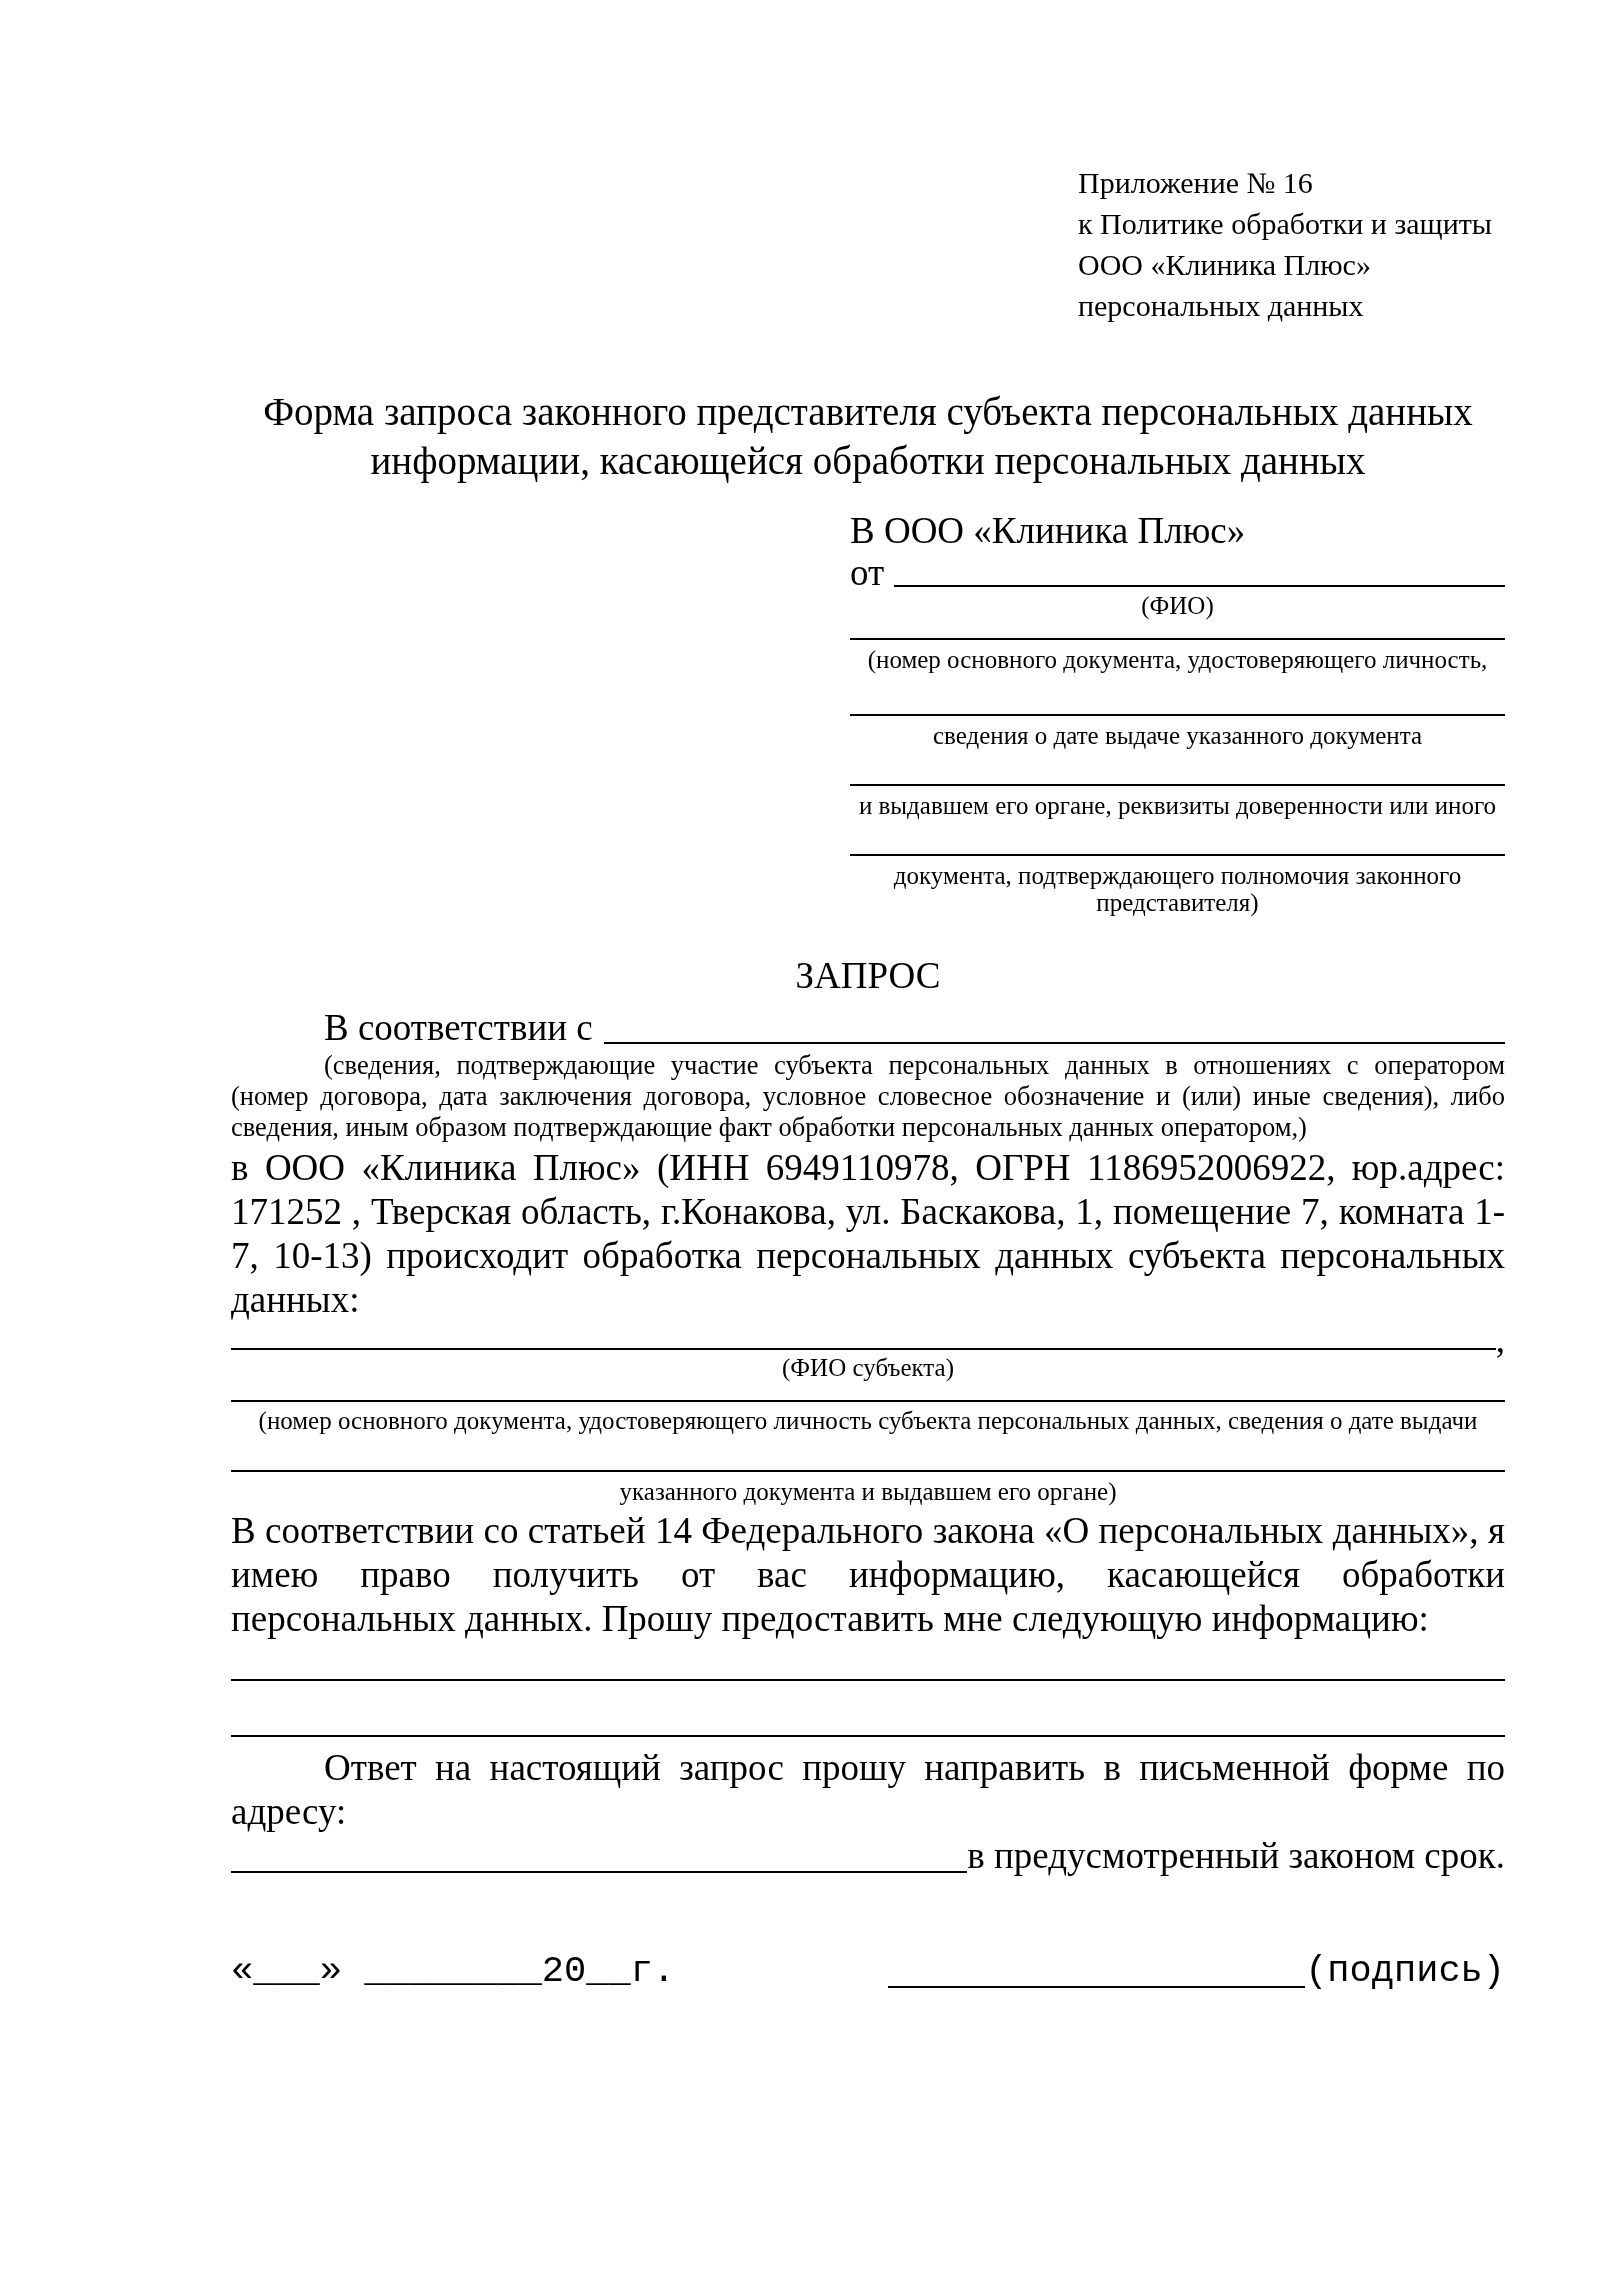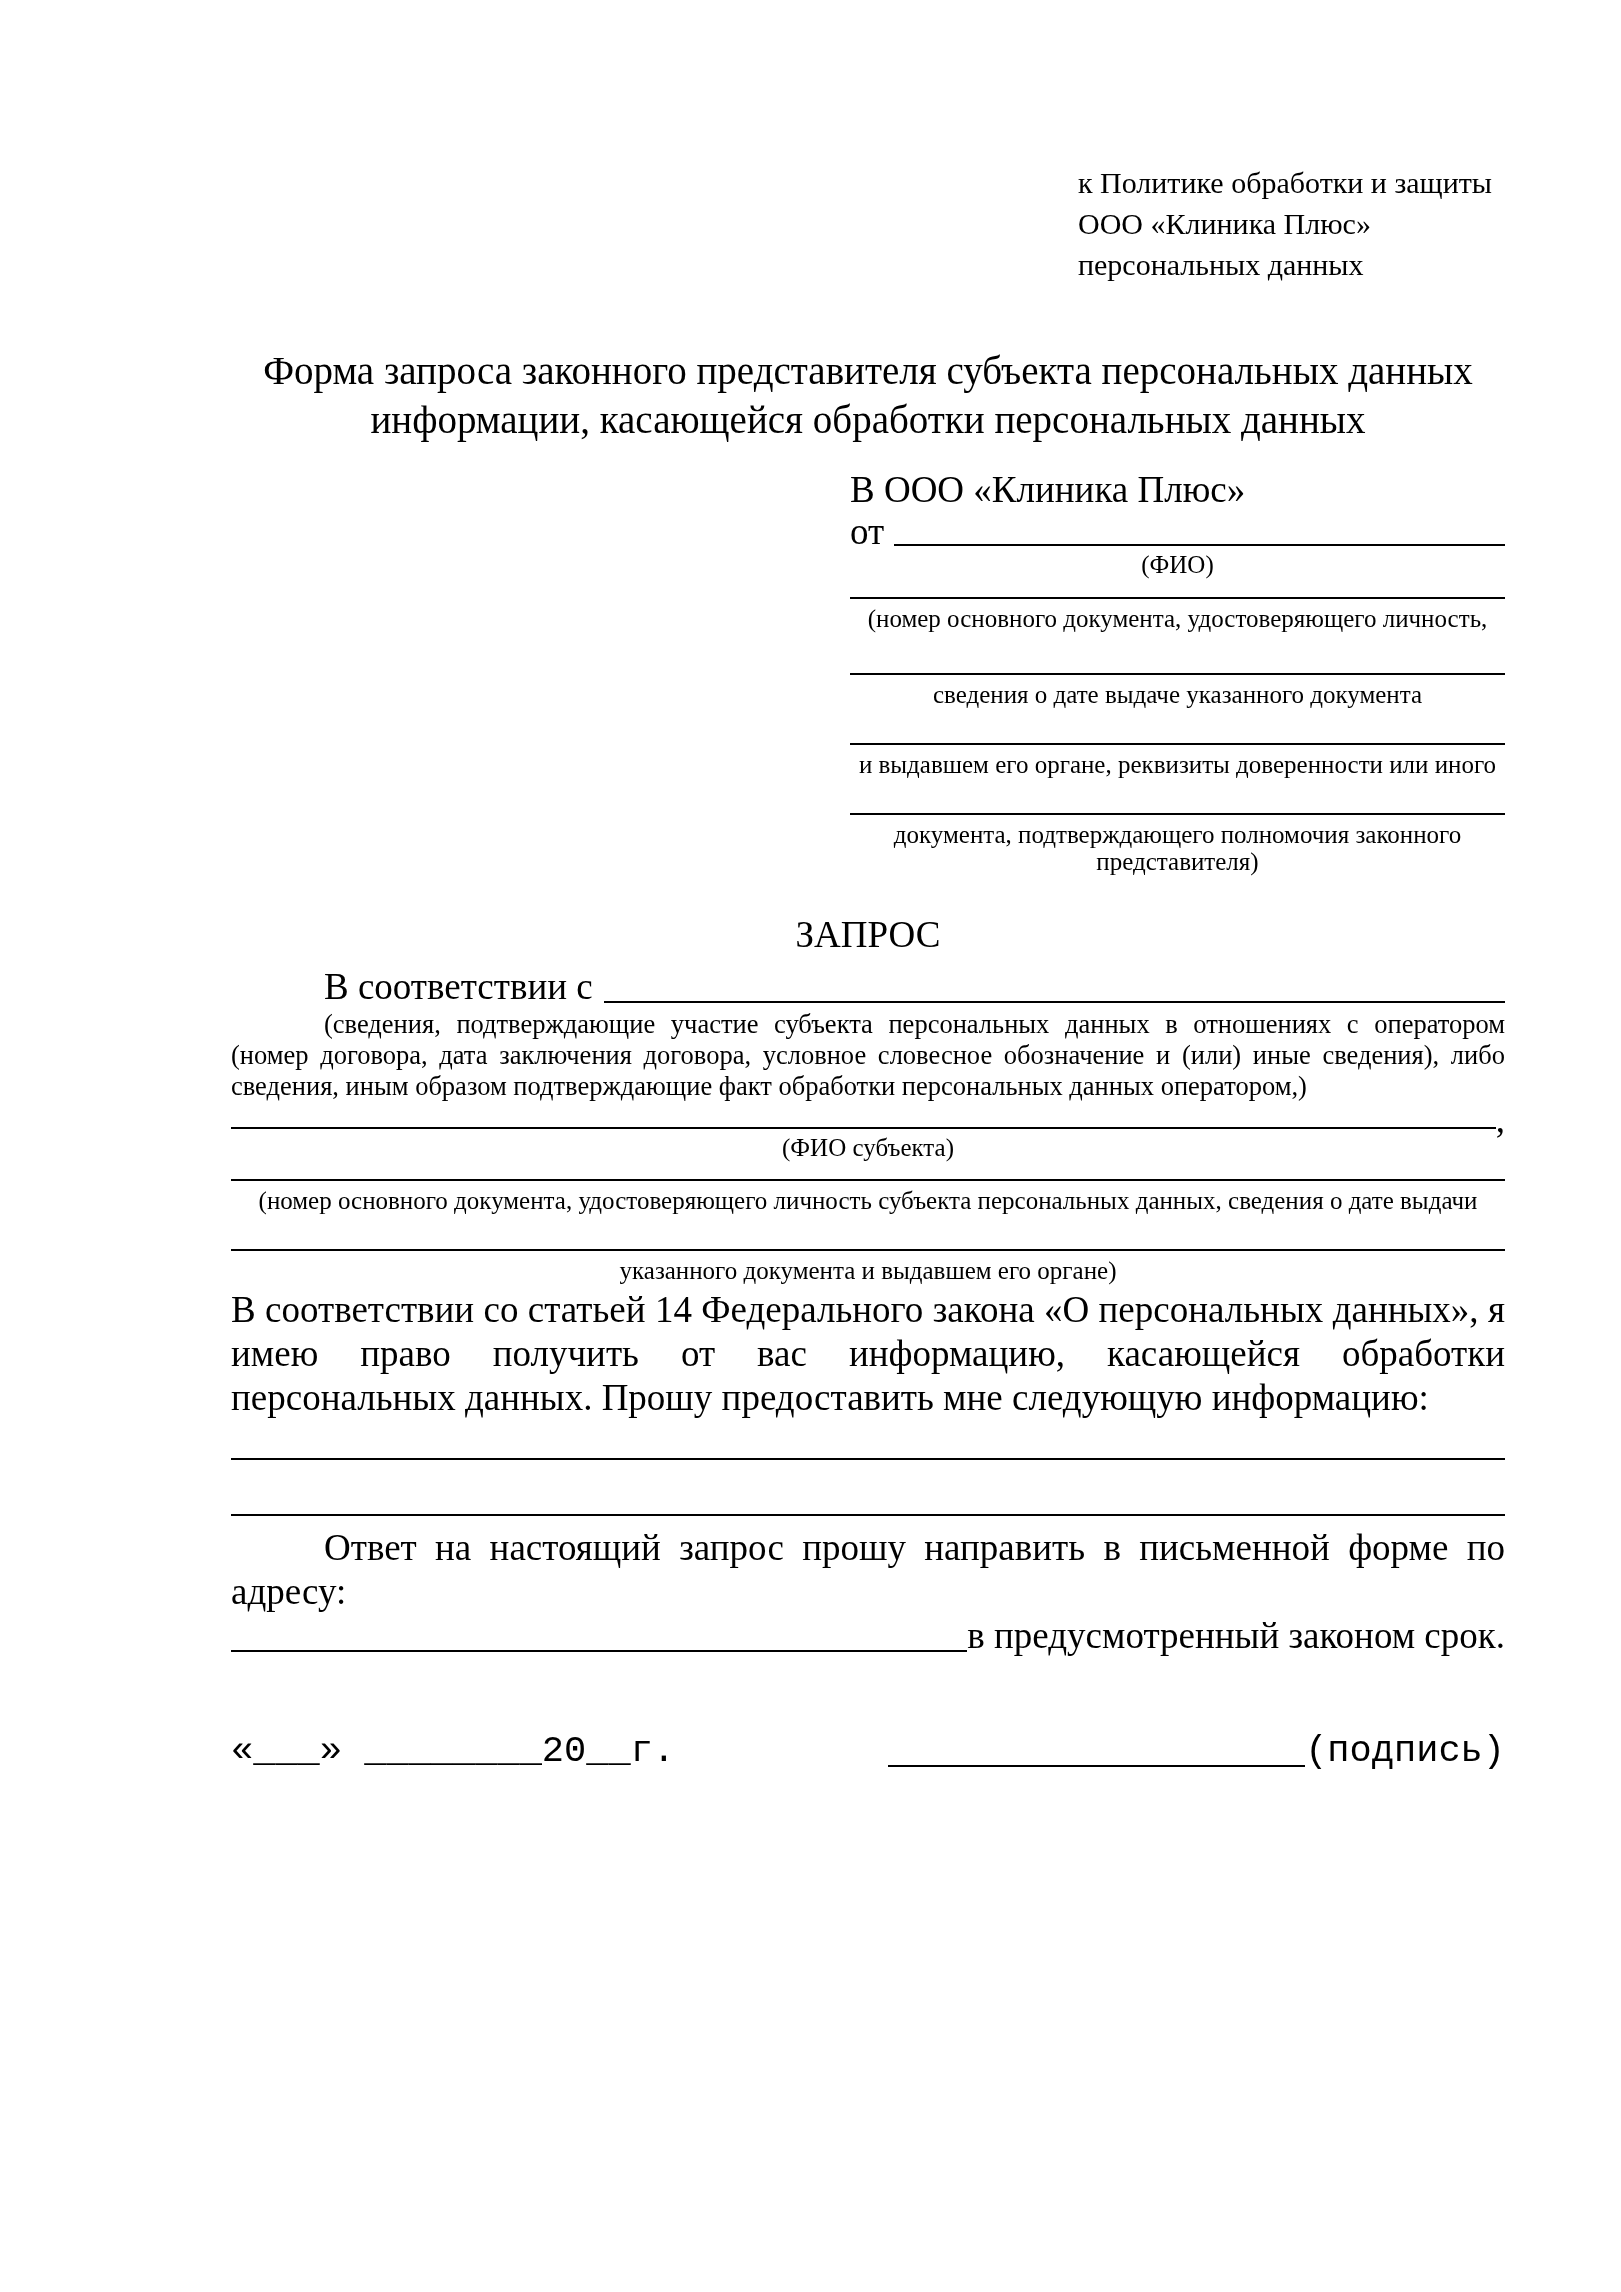--- a/index.html
+++ b/index.html
@@ -154,20 +154,21 @@
   }
   .sig-caption { white-space: nowrap; }
 </style>
 </head>
 <body>
 
 <div class="page">
   <div class="content">
 
     <div class="appendix">
+      <div>Приложение № 16</div>
       <div>к Политике обработки и защиты</div>
       <div>ООО «Клиника Плюс»</div>
       <div>персональных данных</div>
     </div>
 
     <div class="title">
       <div>Форма запроса законного представителя субъекта персональных данных</div>
       <div>информации, касающейся обработки персональных данных</div>
     </div>
 
@@ -198,20 +199,21 @@
     </div>
 
     <div class="zapros">ЗАПРОС</div>
 
     <div class="accordance">
       <span class="accordance-label">В соответствии с</span>
       <span class="hline"></span>
     </div>
     <div class="sm-para">(сведения, подтверждающие участие субъекта персональных данных в отношениях с оператором (номер договора, дата заключения договора, условное словесное обозначение и (или) иные сведения), либо сведения, иным образом подтверждающие факт обработки персональных данных оператором,)</div>
 
+    <div class="body-para op-para">в ООО «Клиника Плюс» (ИНН 6949110978, ОГРН 1186952006922, юр.адрес: 171252 , Тверская область, г.Конакова, ул. Баскакова, 1, помещение 7, комната 1-7, 10-13) происходит обработка персональных данных субъекта персональных данных:</div>
 
     <div class="subject-fio-row">
       <span class="hline"></span>
       <span>,</span>
     </div>
     <div class="cap">(ФИО субъекта)</div>
 
     <div class="doc-grp1">
       <div class="f-line"></div>
       <div class="cap">(номер основного документа, удостоверяющего личность субъекта персональных данных, сведения о дате выдачи</div>

